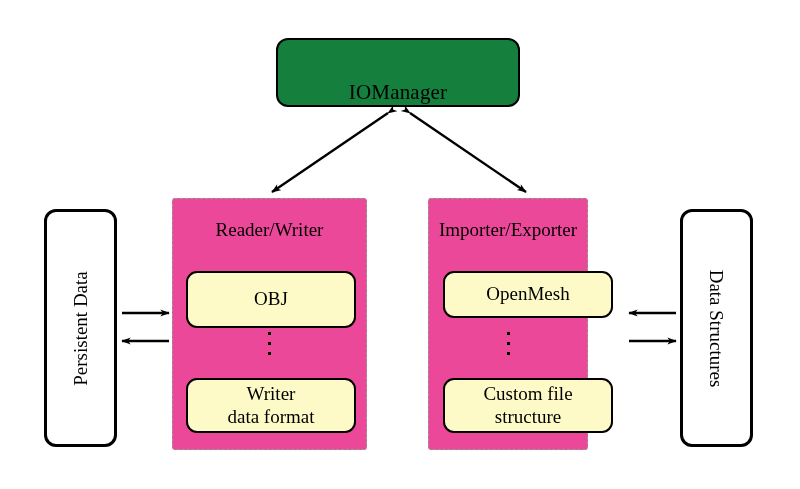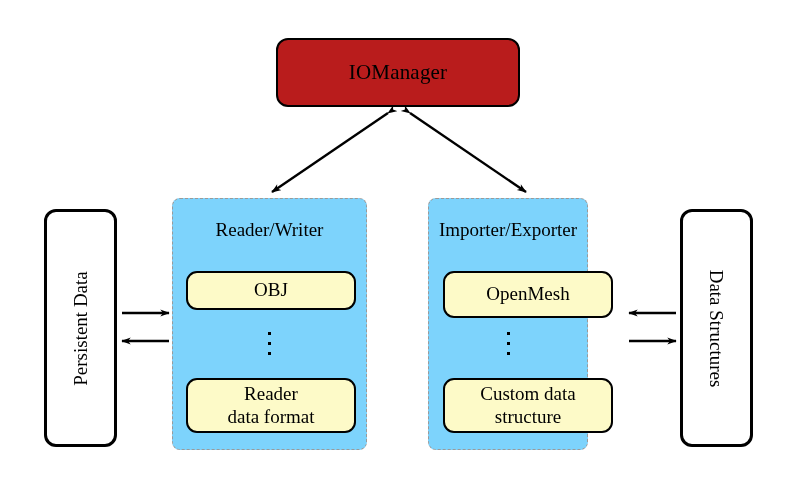--- a/index.html
+++ b/index.html
@@ -22,23 +22,24 @@
     justify-content: center;
     text-align: center;
     color: #000000;
   }
   
   .manager-box {
     left: 276px; top: 38px;
     width: 244px; height: 69px;
     border: 2.4px solid #000000;
     border-radius: 12px;
-    background: #b91c1c;
+    background: #15803d;
     font-size: 21px;
     letter-spacing: 0.2px;
+    align-items: flex-end;
   }
   
   .side-box {
     width: 73px; height: 238px;
     border: 3px solid #000000;
     border-radius: 12px;
     background: #ffffff;
   }
   .side-box-left { left: 44px; top: 209px; }
   .side-box-right { left: 680px; top: 209px; }
@@ -47,23 +48,23 @@
     white-space: nowrap;
     line-height: 1;
   }
   .vtext-up { transform: rotate(-90deg); }
   .vtext-down { transform: rotate(90deg); }
 
   
   .group-panel {
     position: absolute;
     box-sizing: border-box;
-    background: #7dd3fc;
+    background: #ec4899;
     border: 1.6px dashed #9a9a9a;
-    border-radius: 8px;
+    border-radius: 3px;
   }
   .panel-left  { left: 172px; top: 198px; width: 195px; height: 252px; }
   .panel-right { left: 428px; top: 198px; width: 160px; height: 252px; }
   .group-title {
     position: absolute;
     left: 0; right: 0; top: 20px;
     text-align: center;
     font-size: 19px;
     color: #000000;
     white-space: nowrap;
@@ -76,21 +77,21 @@
     border-radius: 11px;
     background: #fdfac8;
     display: flex;
     align-items: center;
     justify-content: center;
     text-align: center;
     font-size: 19px;
     line-height: 1.18;
     color: #000000;
   }
-  .item-top-left   { left: 13px; top: 72px;  width: 170px; height: 39px; }
+  .item-top-left   { left: 13px; top: 72px;  width: 170px; height: 57px; }
   .item-bot-left   { left: 13px; top: 179px; width: 170px; height: 55px; }
   .item-top-right  { left: 14px; top: 72px;  width: 170px; height: 47px; }
   .item-bot-right  { left: 14px; top: 179px; width: 170px; height: 55px; }
 
   
   .vdots {
     position: absolute;
     top: 133px;
     left: 0; right: 0;
     display: flex;
@@ -160,40 +161,40 @@
     </div>
 
     <div class="vdots">
       <i></i>
         <i></i>
         <i></i>
     </div>
 
     <div class="item-box item-bot-left">
       <span>
-        <span>Reader</span><br>
+        <span>Writer</span><br>
         <span>data format</span>
       </span>
     </div>
   </div>
 
   <div class="group-panel panel-right">
     <div class="group-title">Importer/Exporter</div>
 
     <div class="item-box item-top-right">
       <span>OpenMesh</span>
     </div>
 
     <div class="vdots">
       <i></i>
         <i></i>
         <i></i>
     </div>
 
     <div class="item-box item-bot-right">
       <span>
-        <span>Custom data</span><br>
+        <span>Custom file</span><br>
         <span>structure</span>
       </span>
     </div>
   </div>
 
 </div>
 
 </body></html>

